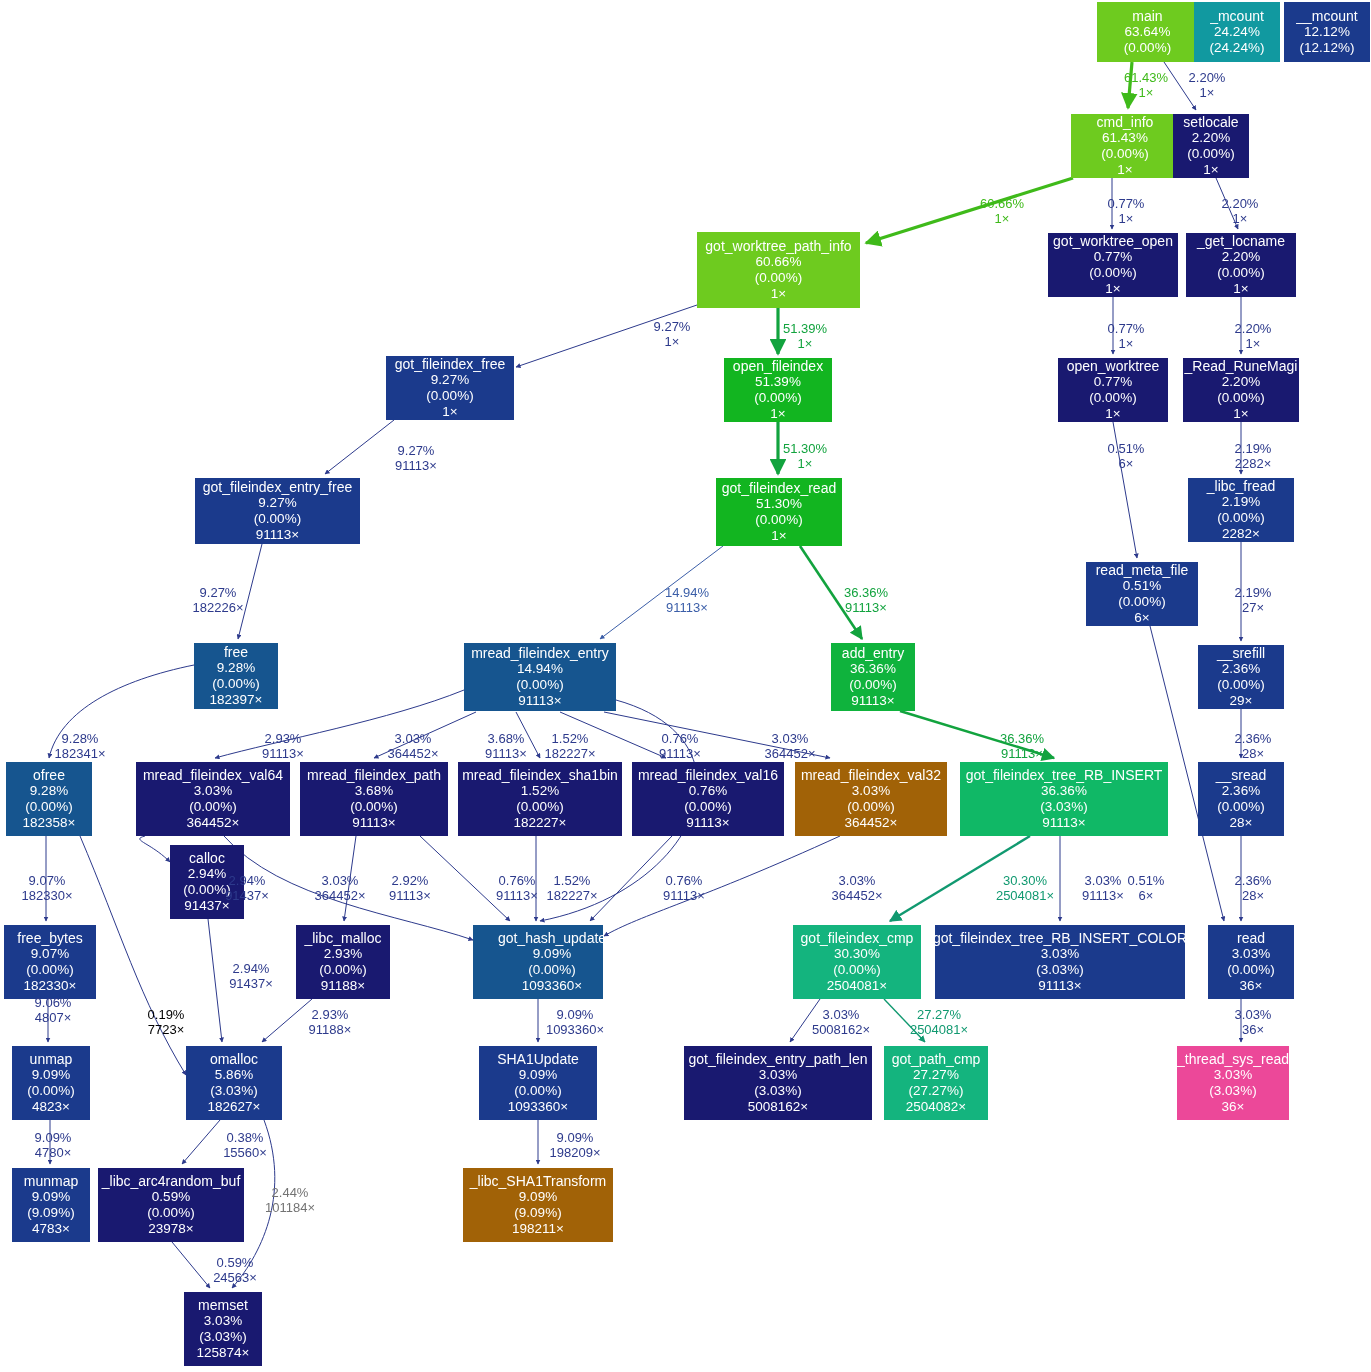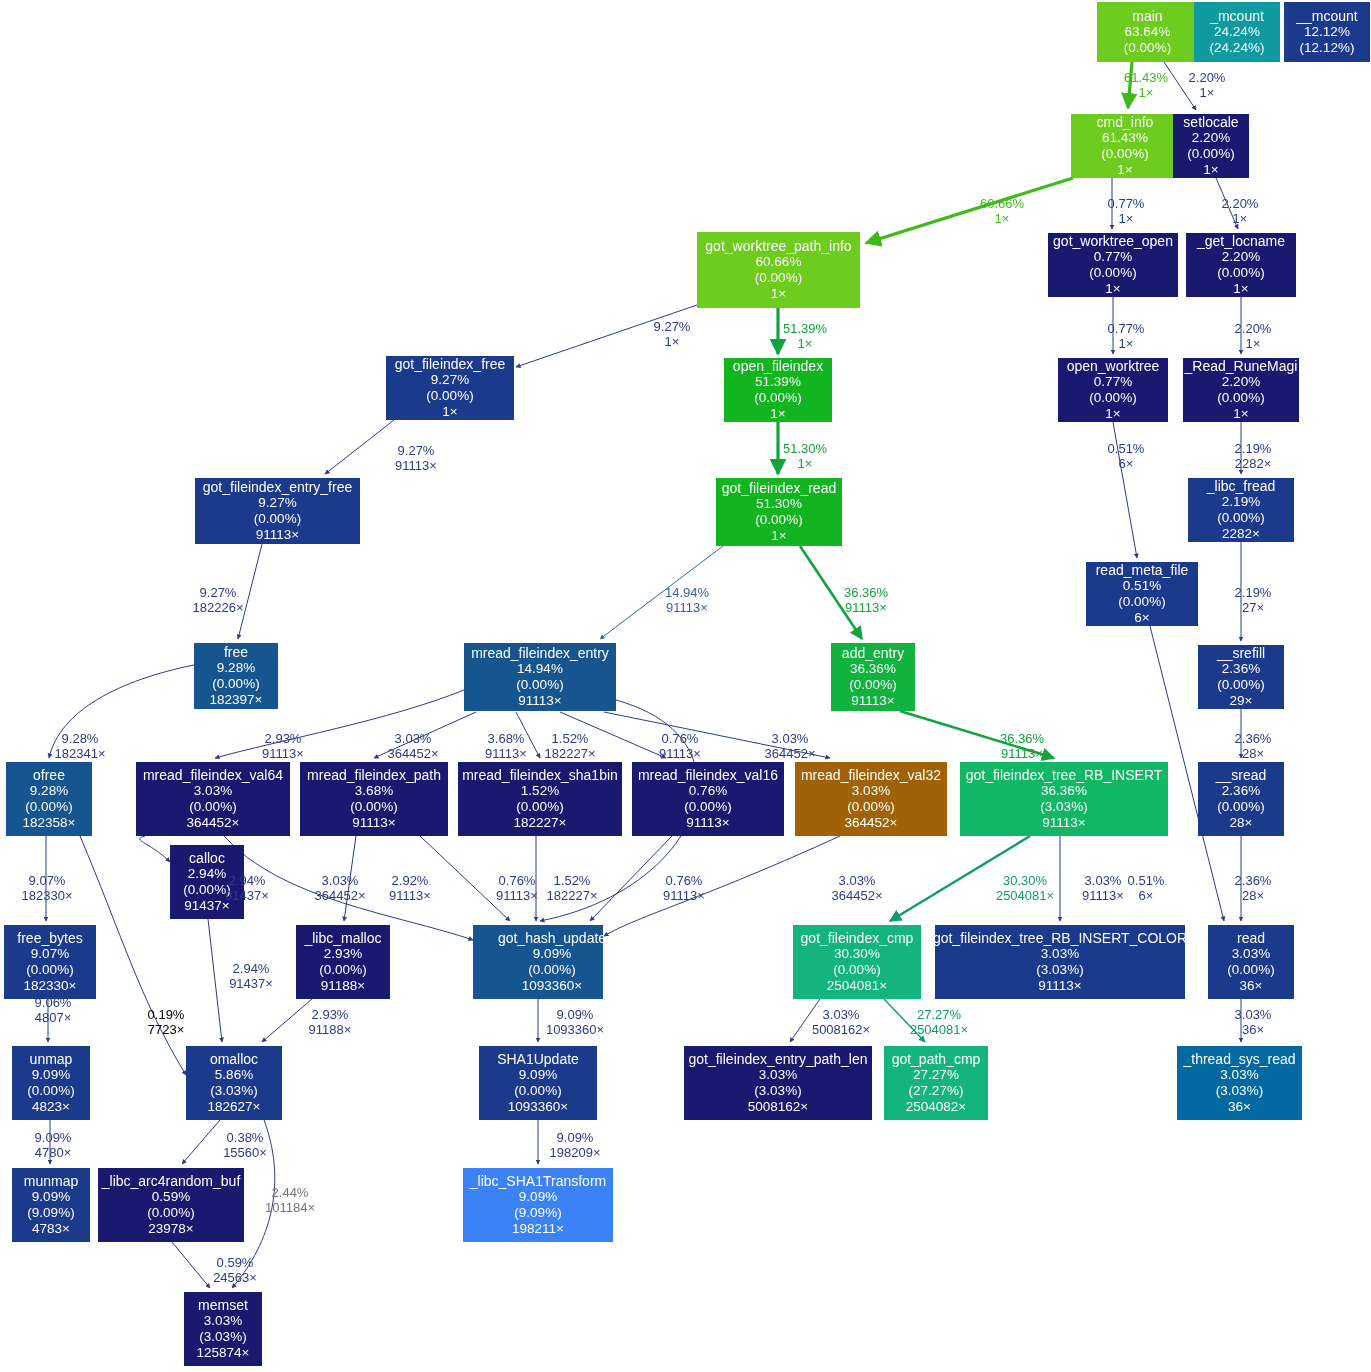--- a/index.html
+++ b/index.html
@@ -323,39 +323,39 @@
         <div class="pc">3.03%</div>
         <div class="sf">(3.03%)</div>
         <div class="ct">5008162×</div>
       </div>
       <div class="node" style="left: 884px; top: 1046px; width: 104px; height: 74px; background: rgb(20, 180, 126);">
         <div class="nm">got_path_cmp</div>
         <div class="pc">27.27%</div>
         <div class="sf">(27.27%)</div>
         <div class="ct">2504082×</div>
       </div>
-      <div class="node" style="left: 1177px; top: 1046px; width: 125px; height: 74px; background: #0369a1; text-align: center;">
+      <div class="node" style="left: 1177px; top: 1046px; width: 112px; height: 74px; background: #ec4899; text-align: center;">
         <div class="nm">_thread_sys_read</div>
         <div class="pc">3.03%</div>
         <div class="sf">(3.03%)</div>
         <div class="ct">36×</div>
       </div>
       <div class="node" style="left: 12px; top: 1168px; width: 78px; height: 74px; background: rgb(27, 58, 140);">
         <div class="nm">munmap</div>
         <div class="pc">9.09%</div>
         <div class="sf">(9.09%)</div>
         <div class="ct">4783×</div>
       </div>
       <div class="node" style="left: 98px; top: 1168px; width: 146px; height: 74px; background: rgb(25, 25, 112);">
         <div class="nm">_libc_arc4random_buf</div>
         <div class="pc">0.59%</div>
         <div class="sf">(0.00%)</div>
         <div class="ct">23978×</div>
       </div>
-      <div class="node" style="left: 463px; top: 1168px; width: 150px; height: 74px; background: #3b82f6;">
+      <div class="node" style="left: 463px; top: 1168px; width: 150px; height: 74px; background: #a16207;">
         <div class="nm">_libc_SHA1Transform</div>
         <div class="pc">9.09%</div>
         <div class="sf">(9.09%)</div>
         <div class="ct">198211×</div>
       </div>
       <div class="node" style="left: 184px; top: 1292px; width: 78px; height: 74px; background: rgb(25, 25, 112);">
         <div class="nm">memset</div>
         <div class="pc">3.03%</div>
         <div class="sf">(3.03%)</div>
         <div class="ct">125874×</div>

